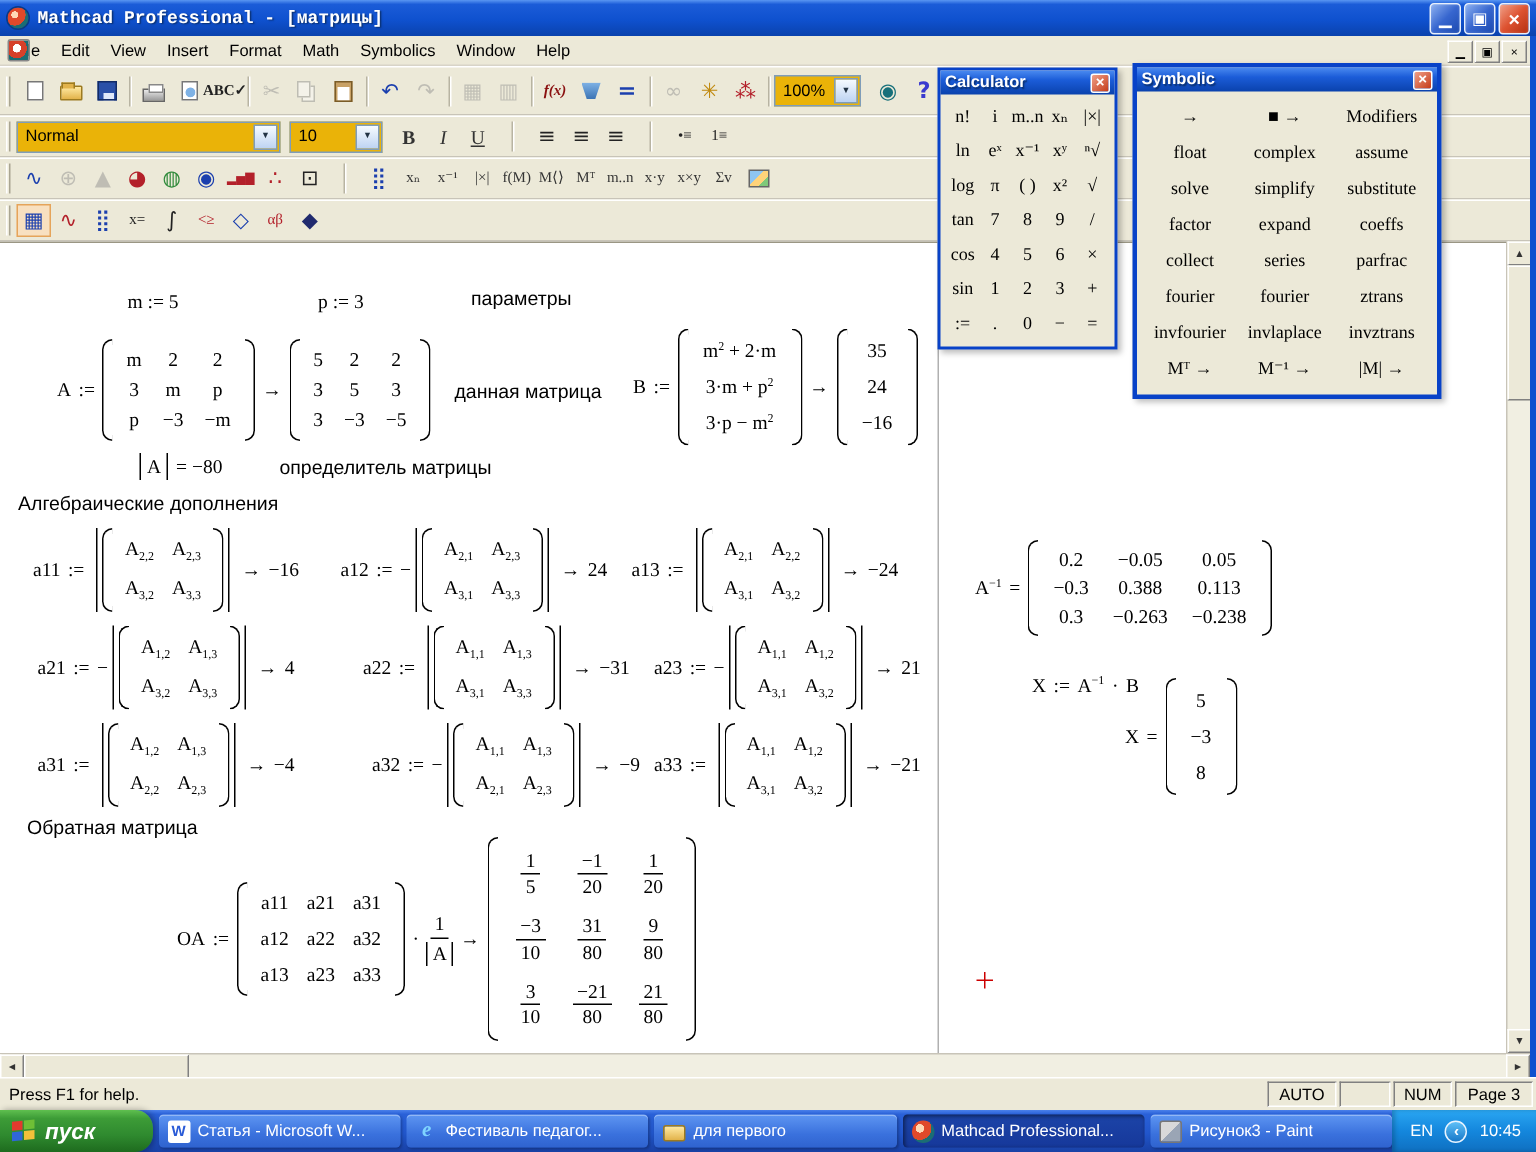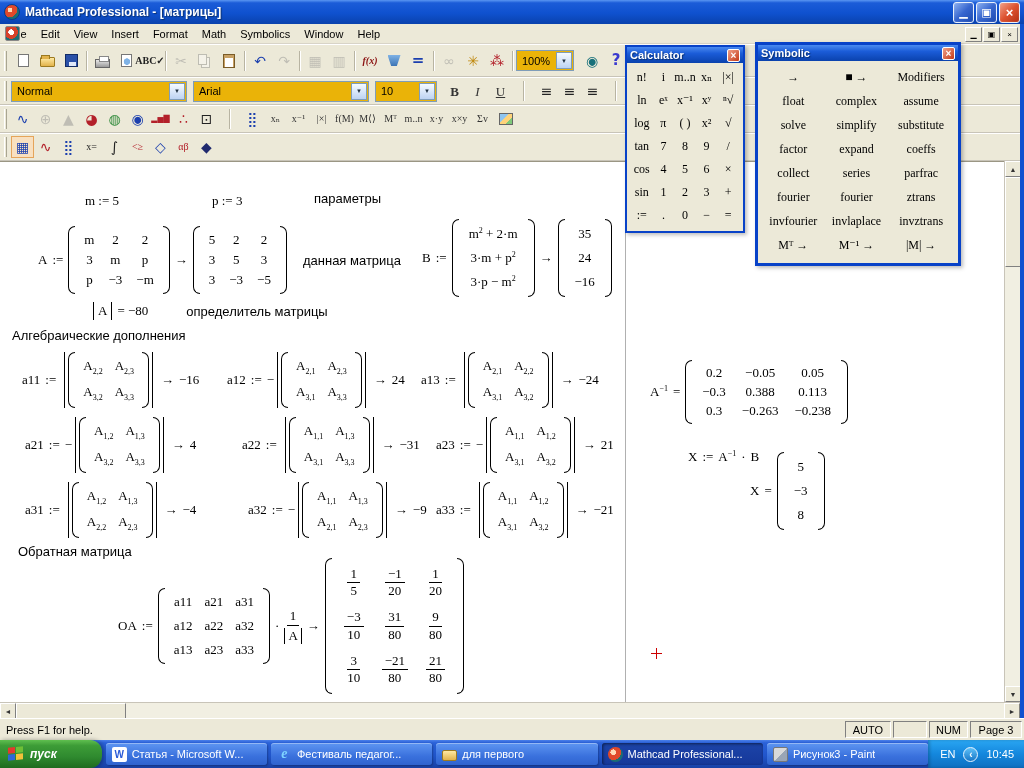--- a/index.html
+++ b/index.html
@@ -7,21 +7,21 @@
     font-family:"Liberation Sans","DejaVu Sans",sans-serif; }
   #app { position:relative; width:1024px; height:768px; }
 
   
   #titlebar { position:absolute; left:0; top:0; width:1024px; height:24px;
     background:linear-gradient(180deg,#5a96f2 0%,#1b5cd8 12%,#0f51cf 55%,#0a42ad 100%);
     display:flex; align-items:center; padding:0 4px; color:#fff; }
   #titlebar .appicon { width:16px; height:16px; border-radius:50%;
     background:radial-gradient(circle at 35% 35%, #ffd9b5 0 18%, #e0492a 19% 55%, #1b6d74 56% 100%);
     border:1px solid #0a3a86; margin-right:5px; flex:none; }
-  #titlebar .ttext { font-weight:bold; font-size:12px; text-shadow:1px 1px 1px #0a3070; white-space:nowrap; }
+  #titlebar .ttext { font-weight:bold; font-size:12px; text-shadow:1px 1px 1px #0a3070; white-space:nowrap;font-family:Liberation Mono, monospace; }
   #titlebar .spacer { flex:1; }
   .wbtn { width:21px; height:21px; border:1px solid #e8f0fc; border-radius:3px; margin-left:2px;
     display:flex; align-items:center; justify-content:center; color:#fff; font-size:11px; font-weight:bold;
     background:linear-gradient(135deg,#8cb0f0 0%,#3766cf 50%,#1c4ab0 100%); box-shadow:inset 0 0 2px #fff3; }
   .wbtn.close { background:linear-gradient(135deg,#f0a088 0%,#dd5230 50%,#b43012 100%); font-size:13px; }
 
   
   #menubar { position:absolute; left:0; top:24px; width:1024px; height:20px; background:#ece9d8;
     border-bottom:1px solid #d8d4c8; display:flex; align-items:center; padding:0 2px; font-size:11px; }
   .mdi-icon { width:15px; height:15px; margin:0 6px 0 2px;
@@ -150,21 +150,21 @@
     border-top:1px solid #fff; display:flex; align-items:center; font-size:11px; padding:0 2px; color:#000; }
   #statusbar .msg { flex:1; padding-left:4px; }
   .scell { height:17px; border:1px solid; border-color:#808080 #fff #fff #808080; display:flex;
     align-items:center; justify-content:center; margin-left:2px; padding:0 6px; font-size:11px; }
 
   
   #taskbar { position:absolute; left:0; top:740px; width:1024px; height:28px;
     background:linear-gradient(180deg,#4a80ea 0%,#2a61d8 10%,#2156cc 55%,#1941a5 100%); display:flex; align-items:center; }
   #startbtn { height:28px; width:102px; border-radius:0 12px 12px 0; display:flex; align-items:center;
     padding:0 14px 0 8px; background:linear-gradient(180deg,#5fbf4f 0%,#3d9c37 20%,#2f8a2f 60%,#1e6b1e 100%);
-    box-shadow:2px 0 4px #0005; color:#fff; font-weight:bold; font-style:italic; font-size:12px; gap:6px; }
+    box-shadow:2px 0 4px #0005; color:#fff; font-weight:bold; font-style:italic; font-size:15px; gap:6px; }
   .xpflag { width:16px; height:14px; display:grid; grid-template-columns:7px 7px; grid-template-rows:6px 6px;
     gap:1px; transform:skewY(-6deg); }
   .xpflag span:nth-child(1){background:#e23a2e;} .xpflag span:nth-child(2){background:#6fbf36;}
   .xpflag span:nth-child(3){background:#2f67d8;} .xpflag span:nth-child(4){background:#f3c13a;}
   .task { height:22px; width:162px; margin-left:4px; border-radius:3px; display:flex; align-items:center;
     gap:5px; padding:0 6px; color:#fff; font-size:11px; background:linear-gradient(180deg,#5e96f2,#3a71dd 60%,#2f63cf);
     box-shadow:inset 0 1px 0 #ffffff55, 1px 1px 2px #0004; overflow:hidden; white-space:nowrap; }
   .task.active { background:linear-gradient(180deg,#1c44a8,#16389a); box-shadow:inset 1px 1px 3px #0008; }
   .task .lbl { overflow:hidden; text-overflow:ellipsis; }
   .tico { width:15px; height:15px; flex:none; border-radius:2px; display:flex; align-items:center;
@@ -268,24 +268,20 @@
           <span class="glyph">?</span>
         </span></span>
   </div>
 
   <div id="tb2" class="toolbar">
     <span class="grip"></span>
     <span class="combo" style="width:176px">
       <span>Normal</span>
       <span class="da">▼</span>
     </span>
-    <span class="combo" style="width:176px">
-      <span>Arial</span>
-      <span class="da">▼</span>
-    </span>
     <span class="combo" style="width:62px">
       <span>10</span>
       <span class="da">▼</span>
     </span>
     <span style="display:contents">
       
     <span class="tbtn fmtB">
           <span class="glyph">B</span>
         </span><span class="tbtn fmtI">
           <span class="glyph">I</span>

